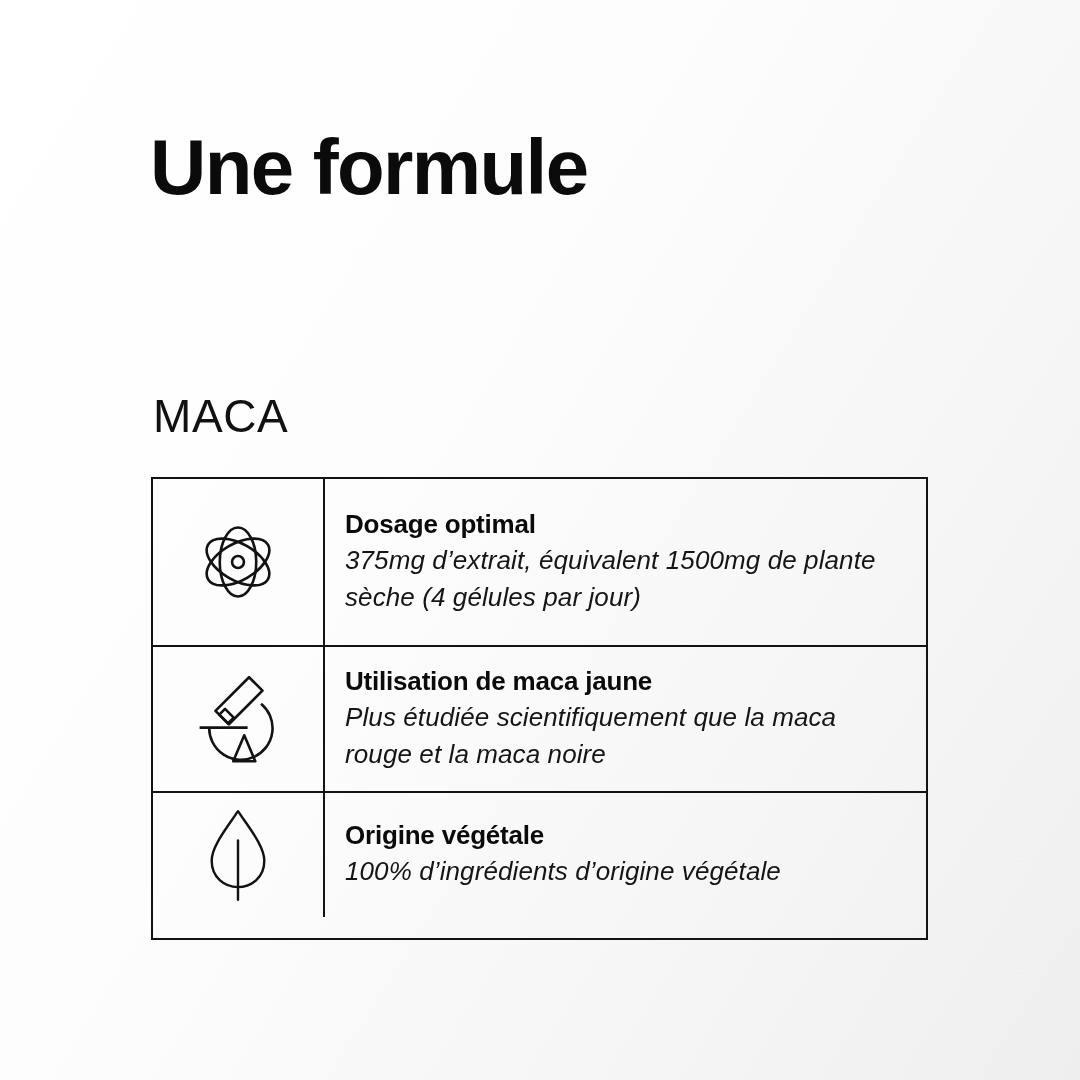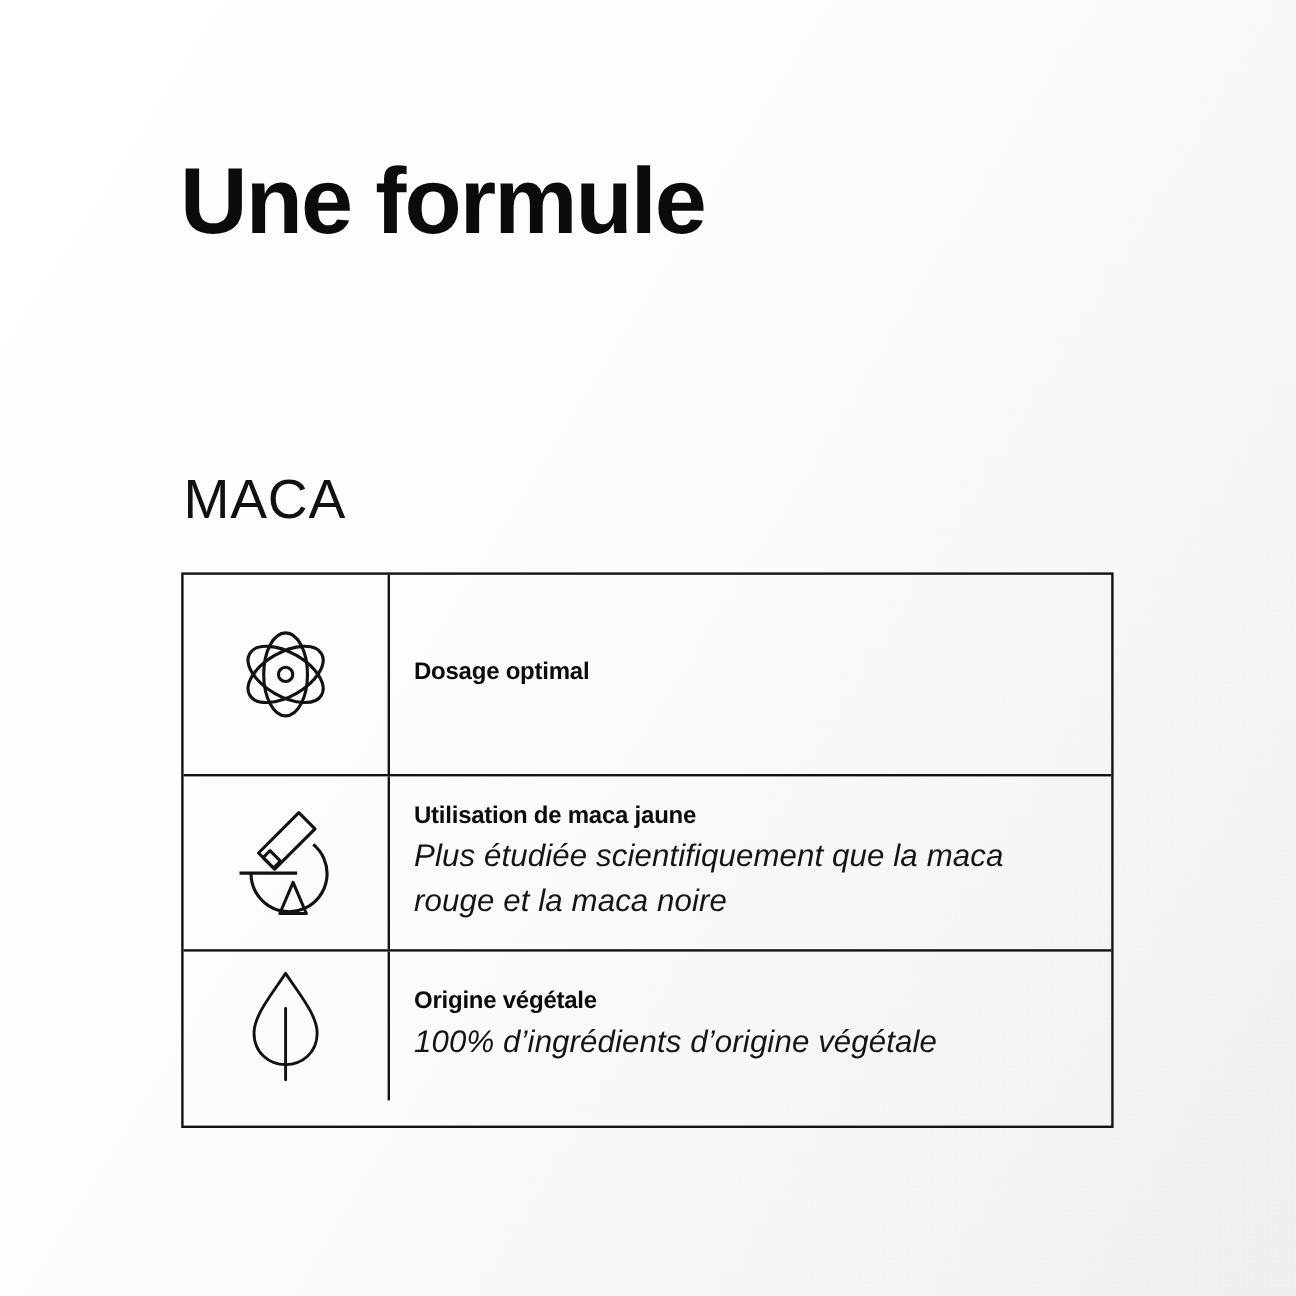--- a/index.html
+++ b/index.html
@@ -112,21 +112,21 @@
   }
   .text-cell {
     flex: 1 1 auto;
     box-sizing: border-box;
     padding: 0 18px 0 20px;
     display: flex;
     flex-direction: column;
     justify-content: center;
   }
   .spec-title {
-    font-size: 20px;
+    font-size: 26px;
     font-weight: 700;
     letter-spacing: -0.2px;
     color: #0b0b0b;
     line-height: 1.16;
     margin-bottom: 3px;
   }
   .spec-desc {
     font-size: 26px;
     font-weight: 300;
     font-style: italic;
@@ -159,20 +159,21 @@
           <svg class="icon-svg" width="96" height="96" viewBox="0 0 100 100" fill="none" stroke="#121212" stroke-width="2.6">
             <ellipse cx="50" cy="50" rx="19" ry="36"></ellipse>
             <ellipse cx="50" cy="50" rx="19" ry="36" transform="rotate(60 50 50)"></ellipse>
             <ellipse cx="50" cy="50" rx="19" ry="36" transform="rotate(120 50 50)"></ellipse>
             <circle cx="50" cy="50" r="6.2"></circle>
           </svg>
         </span>
       </div>
       <div class="text-cell">
         <div class="spec-title">Dosage optimal</div>
+        <div class="spec-desc">375mg d’extrait, équivalent 1500mg de plante sèche (4 gélules par jour)</div>
       </div>
     </div>
 
     <div class="spec-row r2">
       <div class="icon-cell">
         <span>
           <svg class="icon-svg" width="96" height="100" viewBox="0 0 100 104" fill="none" stroke="#121212" stroke-width="2.6" stroke-linejoin="round" stroke-linecap="butt">
 
             <path d="M20 61 A33 33 0 1 0 74 36"></path>
 

